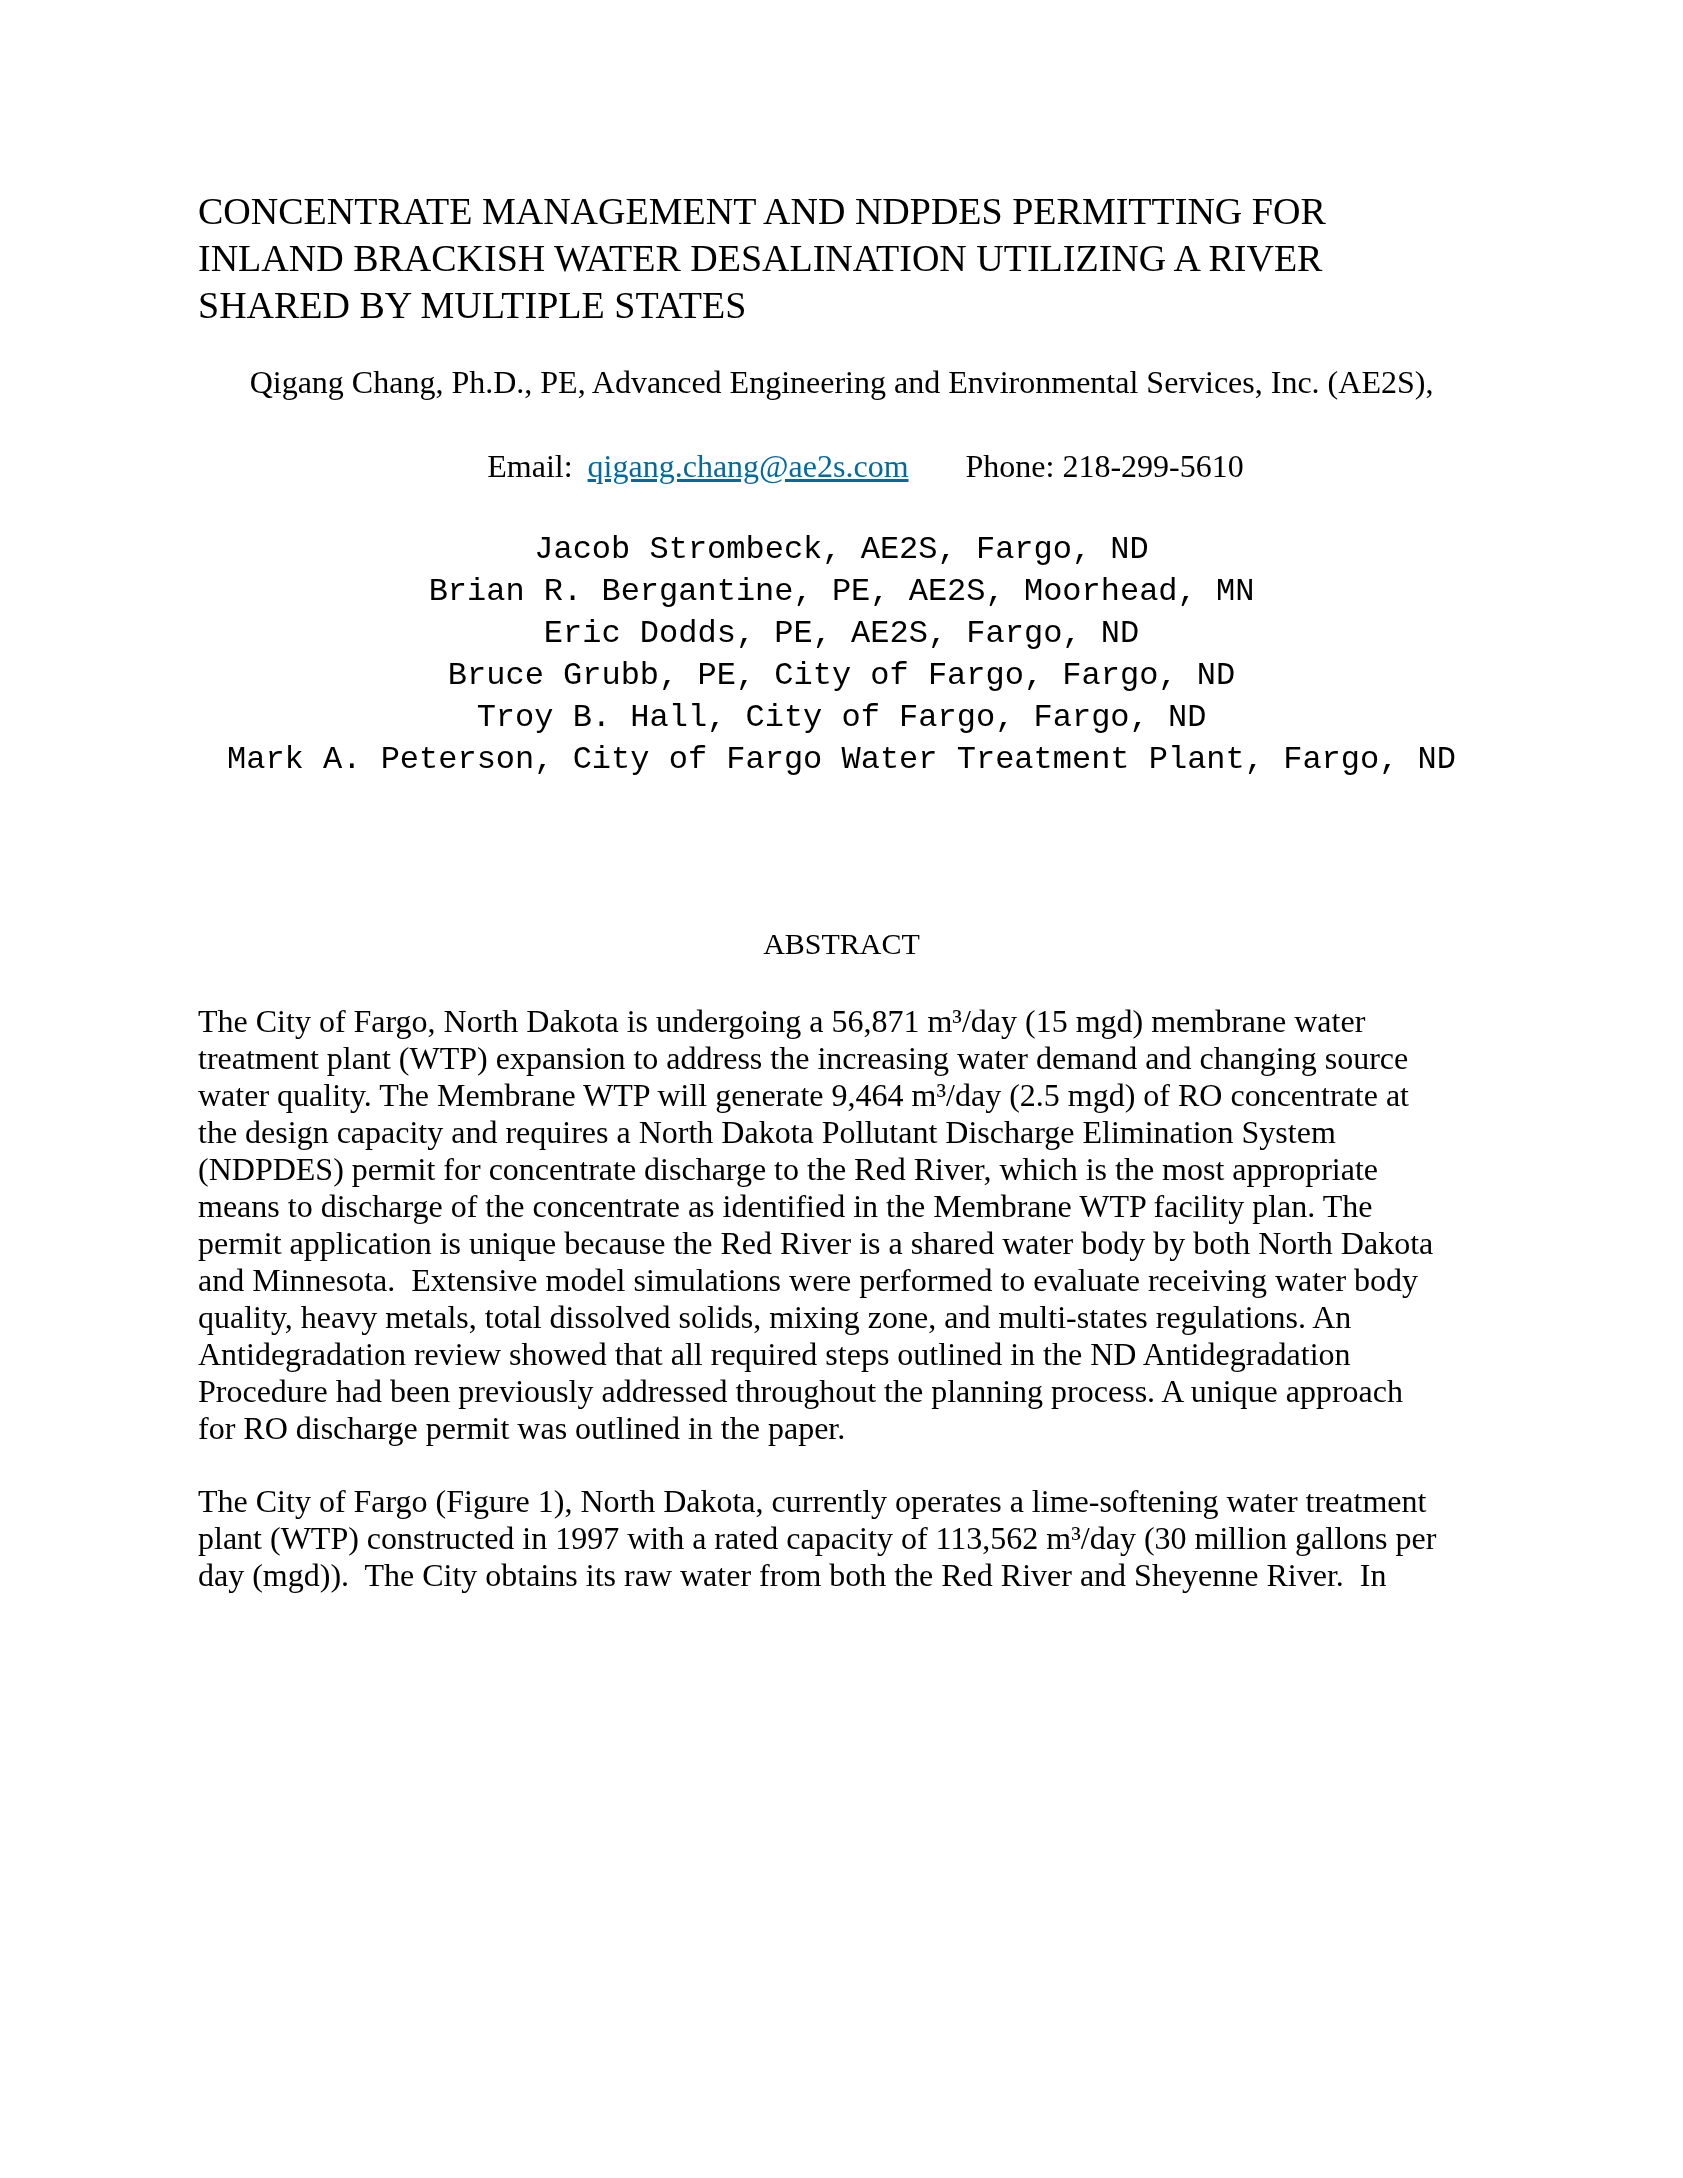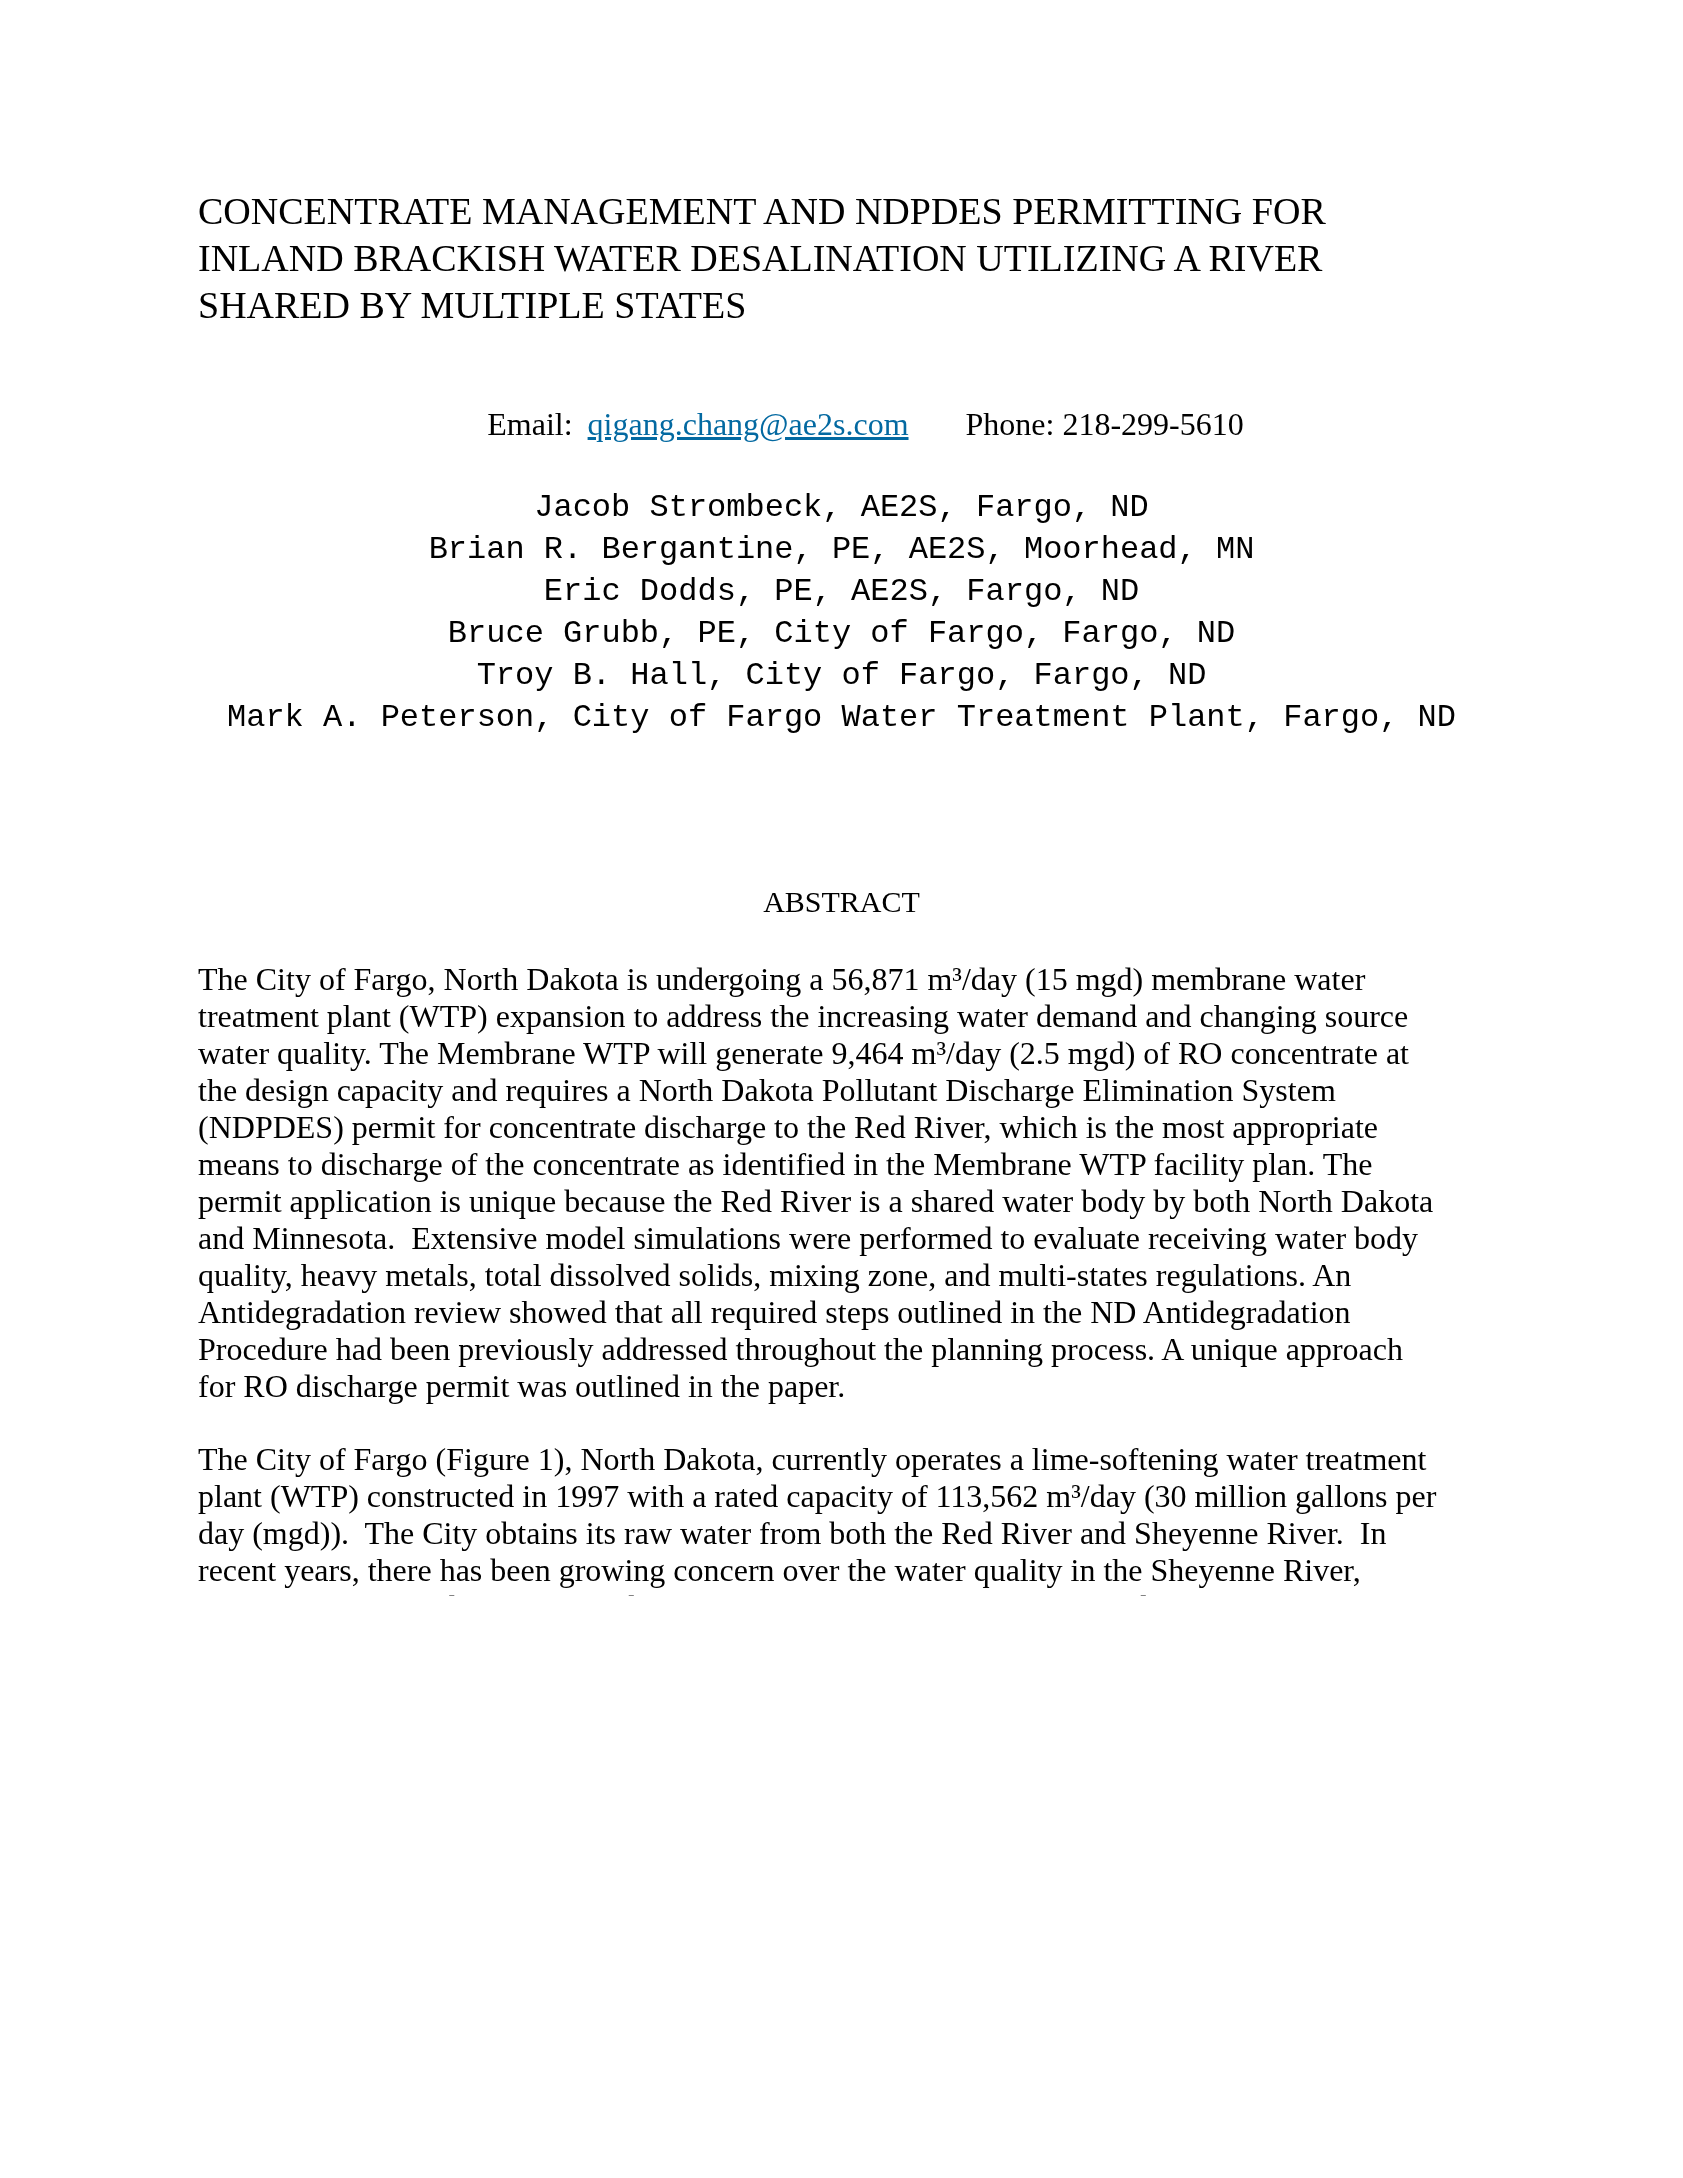--- a/index.html
+++ b/index.html
@@ -80,20 +80,21 @@
 </head>
 <body>
 
 <div class="page">
 
   <h1 class="paper-title">CONCENTRATE MANAGEMENT AND NDPDES PERMITTING FOR
 INLAND BRACKISH WATER DESALINATION UTILIZING A RIVER
 SHARED BY MULTIPLE STATES</h1>
 
   <div class="author-block">
+    <div class="author-line">Qigang Chang, Ph.D., PE, Advanced Engineering and Environmental Services, Inc. (AE2S),</div>
     <div class="contact-line">
       <span class="email-label">Email:</span><span class="email-link">qigang.chang@ae2s.com</span><span class="phone">Phone: 218-299-5610</span>
     </div>
     <div class="coauthors">Jacob Strombeck, AE2S, Fargo, ND
 Brian R. Bergantine, PE, AE2S, Moorhead, MN
 Eric Dodds, PE, AE2S, Fargo, ND
 Bruce Grubb, PE, City of Fargo, Fargo, ND
 Troy B. Hall, City of Fargo, Fargo, ND
 Mark A. Peterson, City of Fargo Water Treatment Plant, Fargo, ND</div>
   </div>

